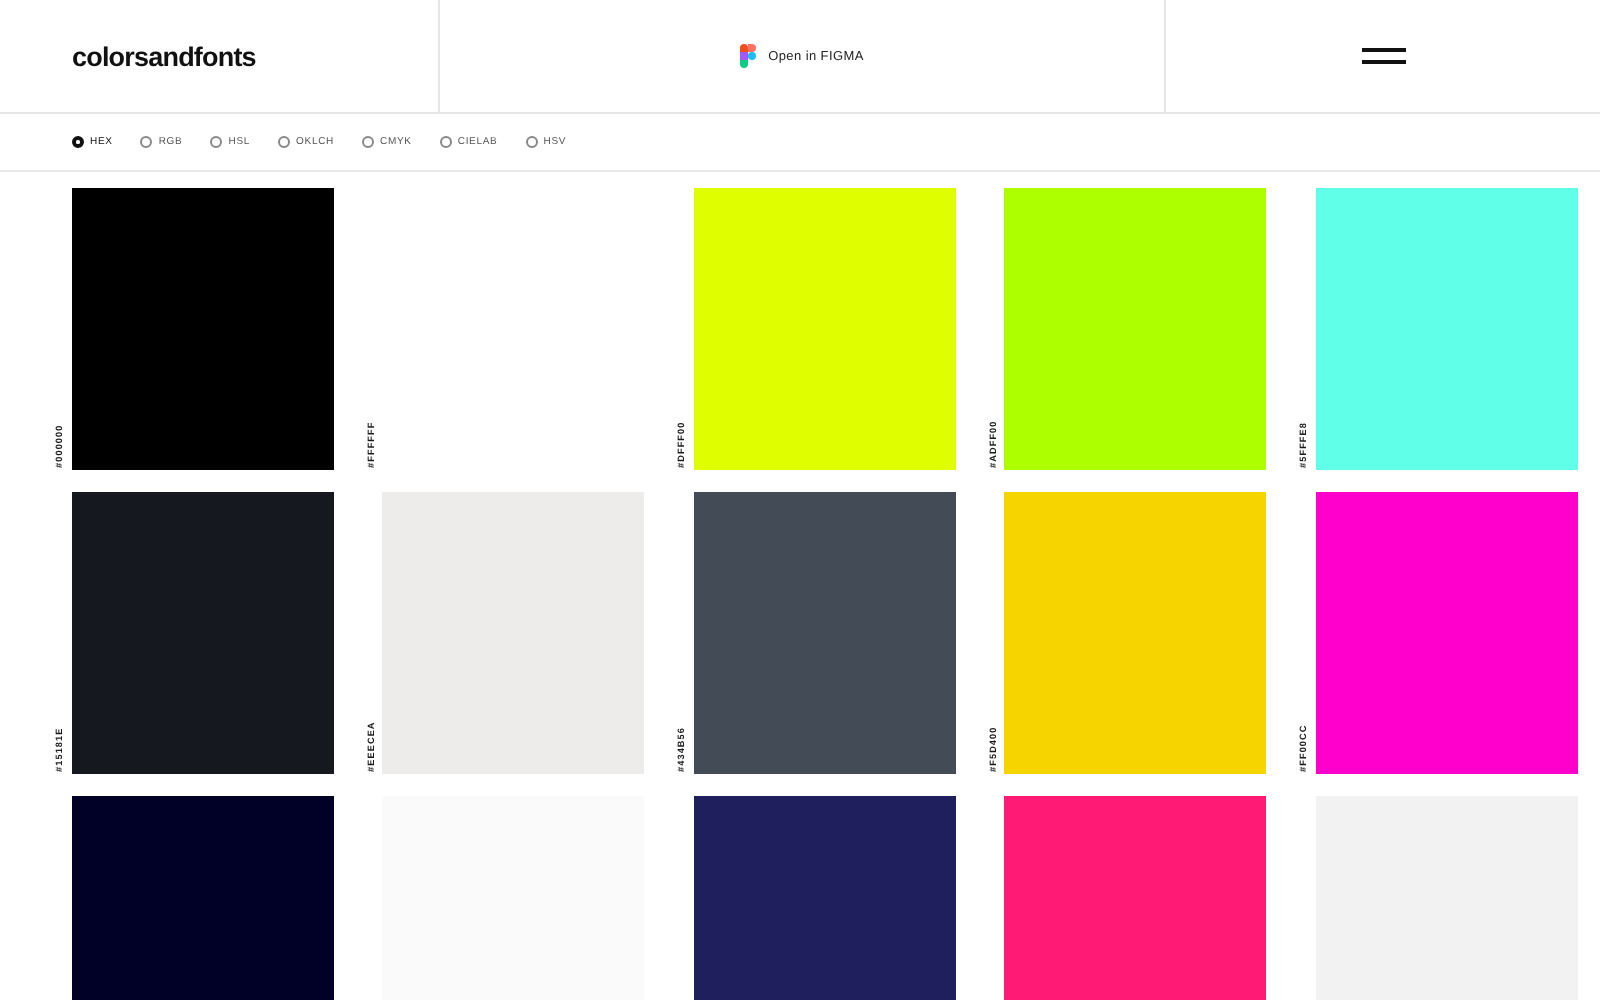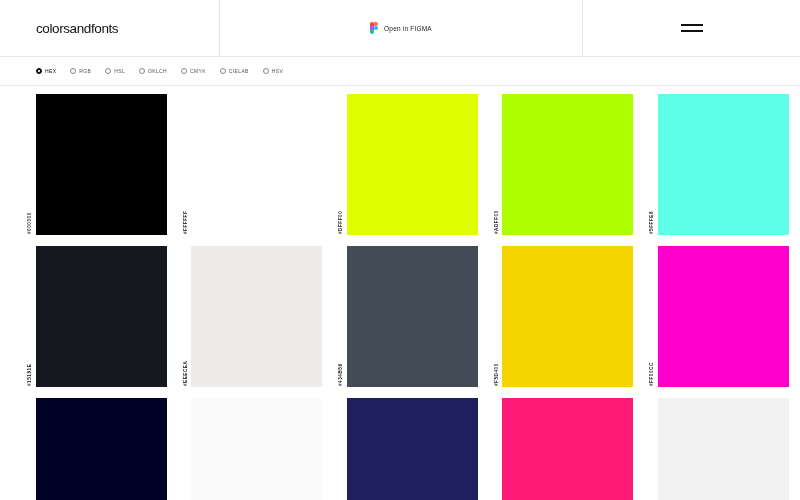--- a/index.html
+++ b/index.html
@@ -27,21 +27,21 @@
   .brand-cell {
     width: 220px;
     display: flex;
     align-items: center;
     padding-left: 36px;
     box-sizing: border-box;
     border-right: 1px solid #e6e6e6;
   }
   .brand {
     font-size: 13.5px;
-    font-weight: normal;
+    font-weight: bold;
     letter-spacing: -0.4px;
     color: #111111;
     white-space: nowrap;
   }
   .figma-cell {
     flex: 1;
     display: flex;
     align-items: center;
     justify-content: center;
     border-right: 1px solid #e6e6e6;

